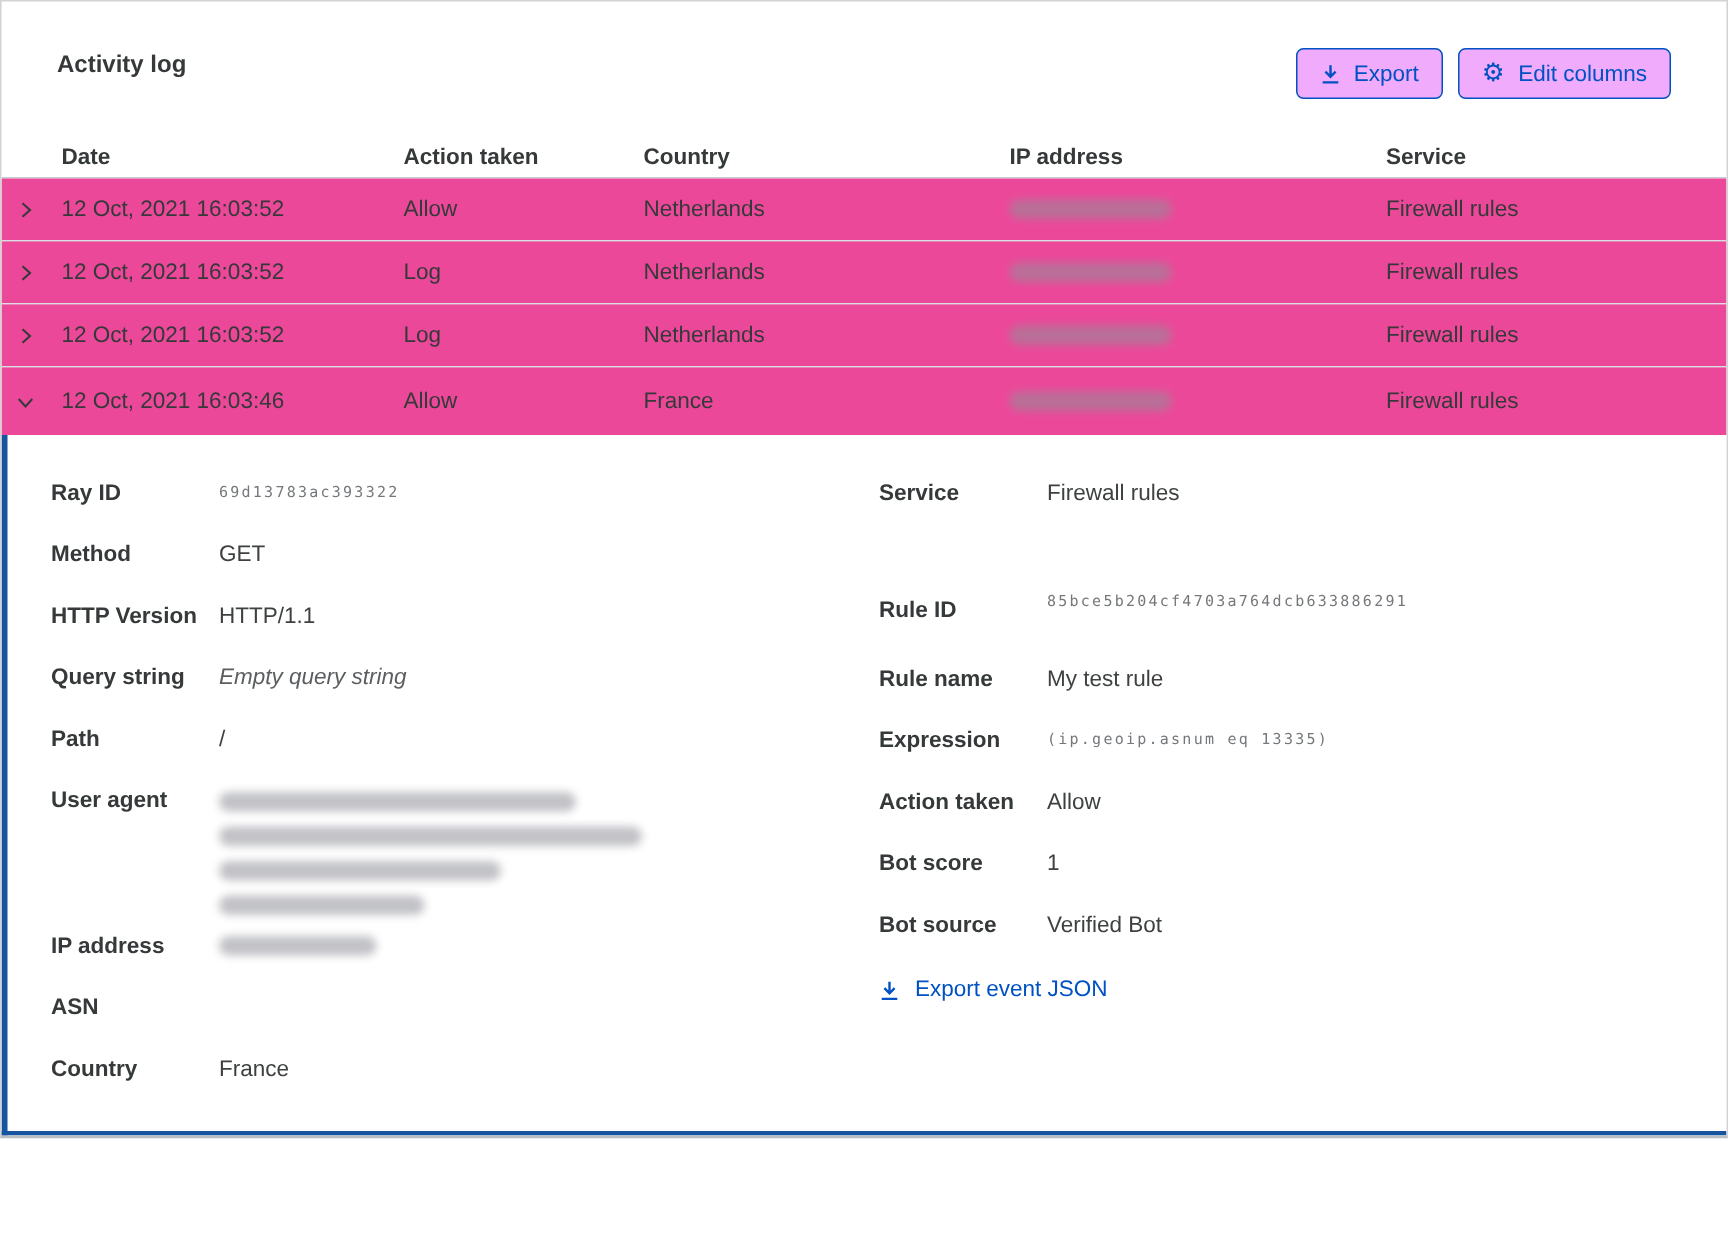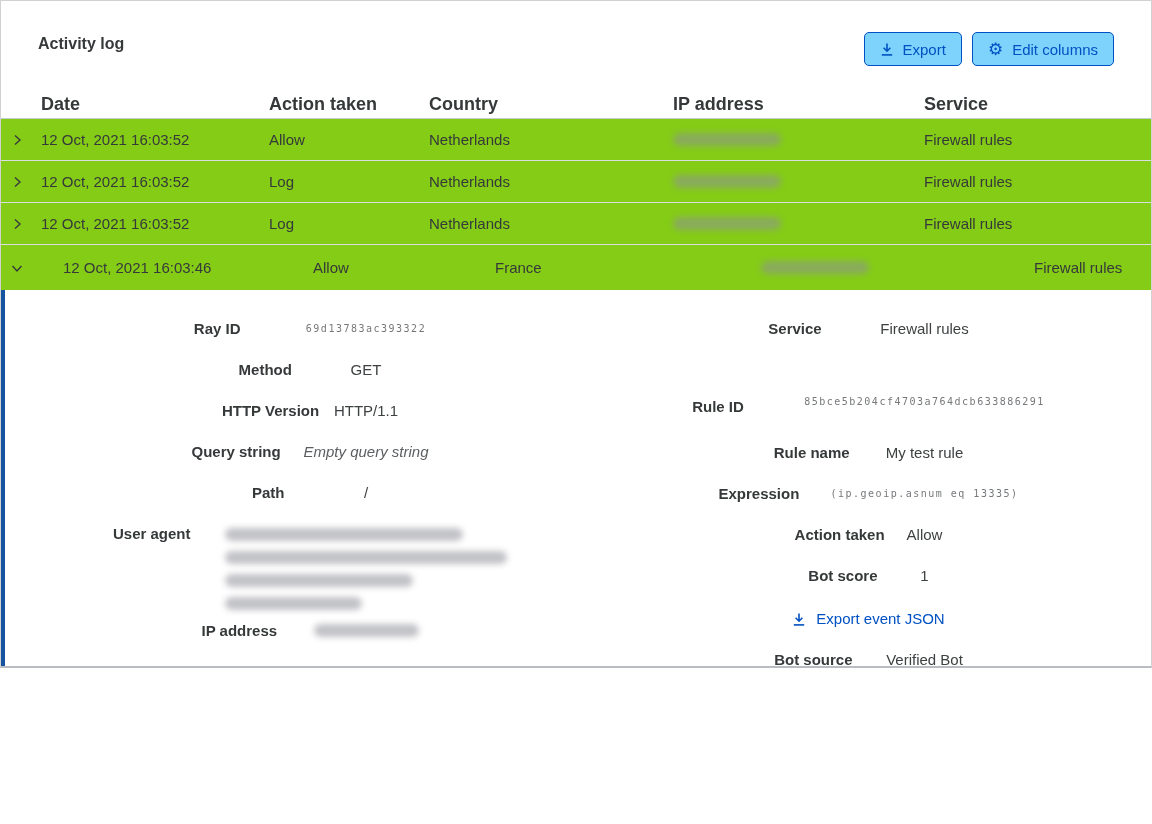--- a/index.html
+++ b/index.html
@@ -1,82 +1,82 @@
 <!DOCTYPE html>
 <html><head>
 <meta charset="utf-8">
 <style>
   * { box-sizing: border-box; margin: 0; padding: 0; }
   html, body { background: #fff; }
   body { font-family: "Liberation Sans", sans-serif; }
 
   .page {
-    width: 1152px; height: 668px;
+    width: 1152px; height: 759px;
     border: 1px solid #d2d2d2;
     border-bottom: 2px solid #b9bdc2;
     background: #fff;
     color: #36393a;
     display: flex; flex-direction: column;
     overflow: hidden;
   }
 
   
   .topbar { position: relative; height: 90px; flex: none; }
   .title {
     position: absolute; left: 37px; top: 34px;
     font-size: 16px; font-weight: 700; color: #36393a;
   }
   .actions { position: absolute; right: 37px; top: 31px; display: flex; gap: 10px; }
   .btn {
     display: inline-flex; align-items: center; gap: 9px;
     height: 34px; padding: 0 15px;
-    background: #7dd3fc; border: 1px solid #0051c3; border-radius: 5px;
+    background: #f0abfc; border: 1px solid #0051c3; border-radius: 5px;
     color: #0051c3; font-size: 15px; font-family: inherit; cursor: pointer;
     line-height: 1;
   }
   .gear-glyph { font-family: "DejaVu Sans", sans-serif; font-size: 17px; line-height: 1; }
 
   
   .grid {
     display: grid;
     grid-template-columns: 40px 228px 160px 244px 251px 1fr;
     align-items: center;
   }
   .thead {
     height: 28px; flex: none;
     border-bottom: 1px solid #c7ccd1;
-    font-size: 18px; font-weight: 600; color: #36393a;
+    font-size: 15px; font-weight: 600; color: #36393a;
   }
   .trow {
     height: 42px; flex: none;
     border-bottom: 1px solid #dadee2;
     font-size: 15px; color: #36393a;
-    cursor: pointer; background: #84cc16;
-  }
-  .trow.expanded { border-bottom: none; height: 45px; gap: 22px; }
+    cursor: pointer; background: #ec4899;
+  }
+  .trow.expanded { border-bottom: none; height: 45px; }
   .chev-cell { padding-left: 8px; display: flex; align-items: center; }
   .blur-bar {
     height: 13px; border-radius: 7px;
     background: #8f9098; filter: blur(3px); opacity: .55;
   }
   .ip-bar { width: 108px; }
 
   
   .panel {
     flex: 1;
     border-left: 4px solid #17549f;
     border-bottom: 3px solid #17549f;
     padding: 29px 0 0 29px;
     display: grid;
     grid-template-columns: 552px 1fr;
     align-items: start;
     background: #fff;
   }
   .dcol { display: flex; flex-direction: column; }
-  .drow { display: flex; margin-bottom: 21px; font-size: 15px; line-height: 20px; justify-content: center; }
+  .drow { display: flex; margin-bottom: 21px; font-size: 15px; line-height: 20px; }
   .dlabel { width: 112px; flex: none; font-weight: 600; color: #36393a; }
   .dvalue { color: #3e4142; }
   .mono {
     font-family: "DejaVu Sans Mono", monospace;
     font-size: 10px; letter-spacing: 1.5px; color: #75787b;
   }
   .wrap { max-width: 301px; word-break: break-all; line-height: 16px; margin-top: -3px; }
   .drow.tall { margin-bottom: 26px; margin-top: 37px; }
   .italic { font-style: italic; color: #5b5e60; }
   .ua-lines { display: flex; flex-direction: column; gap: 10px; margin-top: 4px; margin-bottom: 11px; }
@@ -252,32 +252,32 @@
         <div class="dvalue mono">(ip.geoip.asnum eq 13335)</div>
       </div>
       <div class="drow">
         <div class="dlabel">Action taken</div>
         <div class="dvalue">Allow</div>
       </div>
       <div class="drow">
         <div class="dlabel">Bot score</div>
         <div class="dvalue">1</div>
       </div>
+      <div class="drow">
+        <div class="dlabel">Bot source</div>
+        <div class="dvalue">Verified Bot</div>
+      </div>
       <div class="drow link-row">
         <a class="link">
           <span style="display:inline-flex">
             <svg width="14" height="15" viewBox="0 0 14 15" fill="none">
               <path d="M7 1.5 V9 M3.6 5.8 L7 9.2 L10.4 5.8" stroke="#0051c3" stroke-width="1.6" fill="none"></path>
               <path d="M1.8 12.9 H12.2" stroke="#0051c3" stroke-width="1.6"></path>
             </svg>
           </span>
           <span>Export event JSON</span>
         </a>
       </div>
-      <div class="drow">
-        <div class="dlabel">Bot source</div>
-        <div class="dvalue">Verified Bot</div>
-      </div>
     </div>
 
   </div>
 
 </div>
 
 </body></html>

